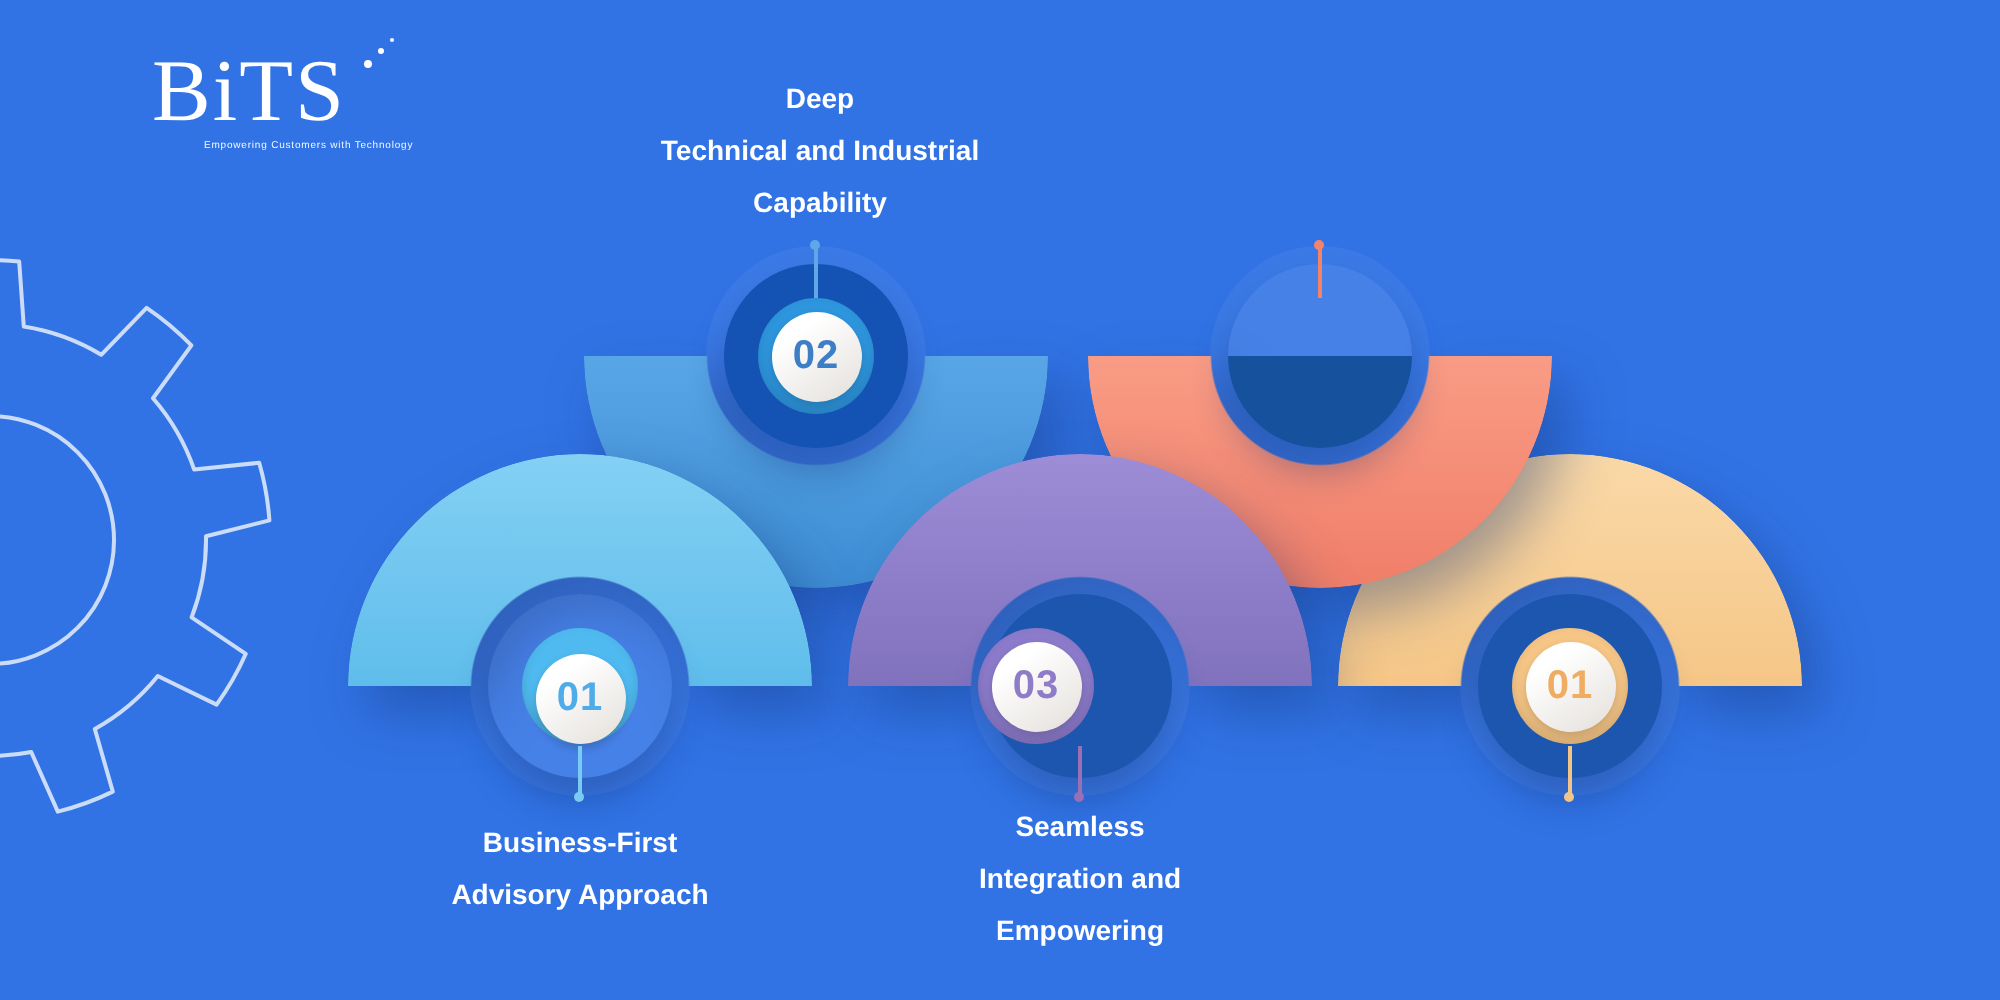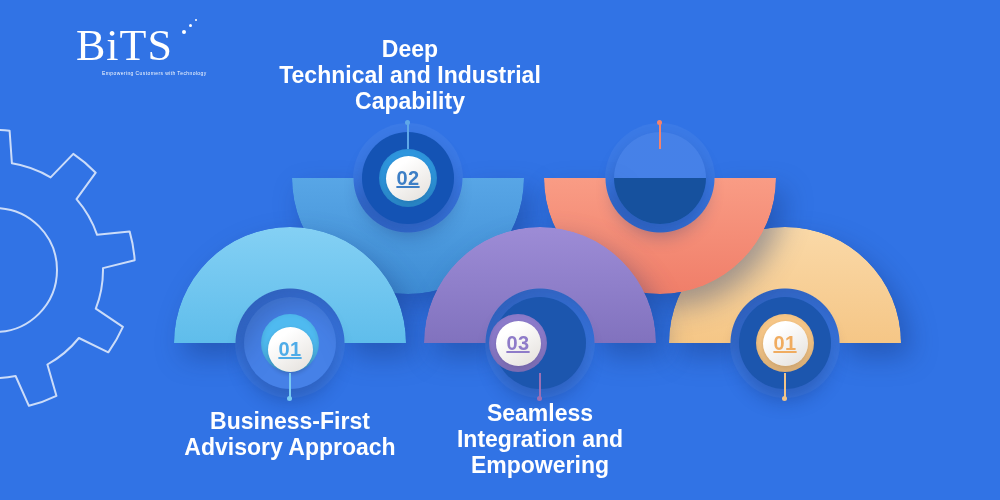--- a/index.html
+++ b/index.html
@@ -47,30 +47,30 @@
     display:flex; align-items:center; justify-content:center;
     box-shadow:inset 0 -3px 6px rgba(0,0,0,.15);
     z-index:5;
   }
   .badge-core{
     width:45px; height:45px; border-radius:50%;
     background:linear-gradient(145deg,#ffffff 25%,#e3dfda 100%);
     display:flex; align-items:center; justify-content:center;
     box-shadow:0 2px 4px rgba(0,0,0,.18);
   }
-  .badge-num{font-size:20px; font-weight:bold; letter-spacing:.5px; color:var(--num);text-decoration:underline;}
+  .badge-num{font-size:20px; font-weight:bold; letter-spacing:.5px; color:var(--num);}
 
   
   .connector{position:absolute; width:2px; background:var(--line); z-index:5;}
   .cdot{position:absolute; width:5px; height:5px; border-radius:50%; background:var(--line); z-index:5;}
 
   
   .label{
     position:absolute; transform:translateX(-50%);
-    color:#fff; font-size:23px; line-height:26px; font-weight:bold;
+    color:#fff; font-size:14px; line-height:26px; font-weight:bold;
     text-align:center; white-space:pre-line; z-index:6;
   }
 </style>
 </head>
 <body>
 
 <div id="stage" style="--bg: #3173E5; --shadow: rgba(16,44,110,0.38);">
 
   <svg id="gear-svg" width="290" height="290" viewBox="0 0 290 290">
     <path id="gear-path" fill="none" stroke="rgba(255,255,255,0.75)" stroke-width="2" stroke-linejoin="round" d="M128.1 38.3 L130.4 5.8 A140 140 0 0 1 159.6 5.8 L161.9 38.3 A108 108 0 0 1 200.6 52.4 L223.3 28.9 A140 140 0 0 1 245.7 47.7 L226.5 74.1 A108 108 0 0 1 247.1 109.8 L279.6 106.4 A140 140 0 0 1 284.7 135.2 L253.0 143.1 A108 108 0 0 1 245.8 183.7 L272.9 201.9 A140 140 0 0 1 258.3 227.3 L228.9 213.0 A108 108 0 0 1 197.4 239.5 L206.4 270.8 A140 140 0 0 1 178.9 280.8 L165.6 251.0 A108 108 0 0 1 124.4 251.0 L111.1 280.8 A140 140 0 0 1 83.6 270.8 L92.6 239.5 A108 108 0 0 1 61.1 213.0 L31.7 227.3 A140 140 0 0 1 17.1 201.9 L44.2 183.7 A108 108 0 0 1 37.0 143.1 L5.3 135.2 A140 140 0 0 1 10.4 106.4 L42.9 109.8 A108 108 0 0 1 63.5 74.1 L44.3 47.7 A140 140 0 0 1 66.7 28.9 L89.4 52.4 A108 108 0 0 1 128.1 38.3 Z"></path>

